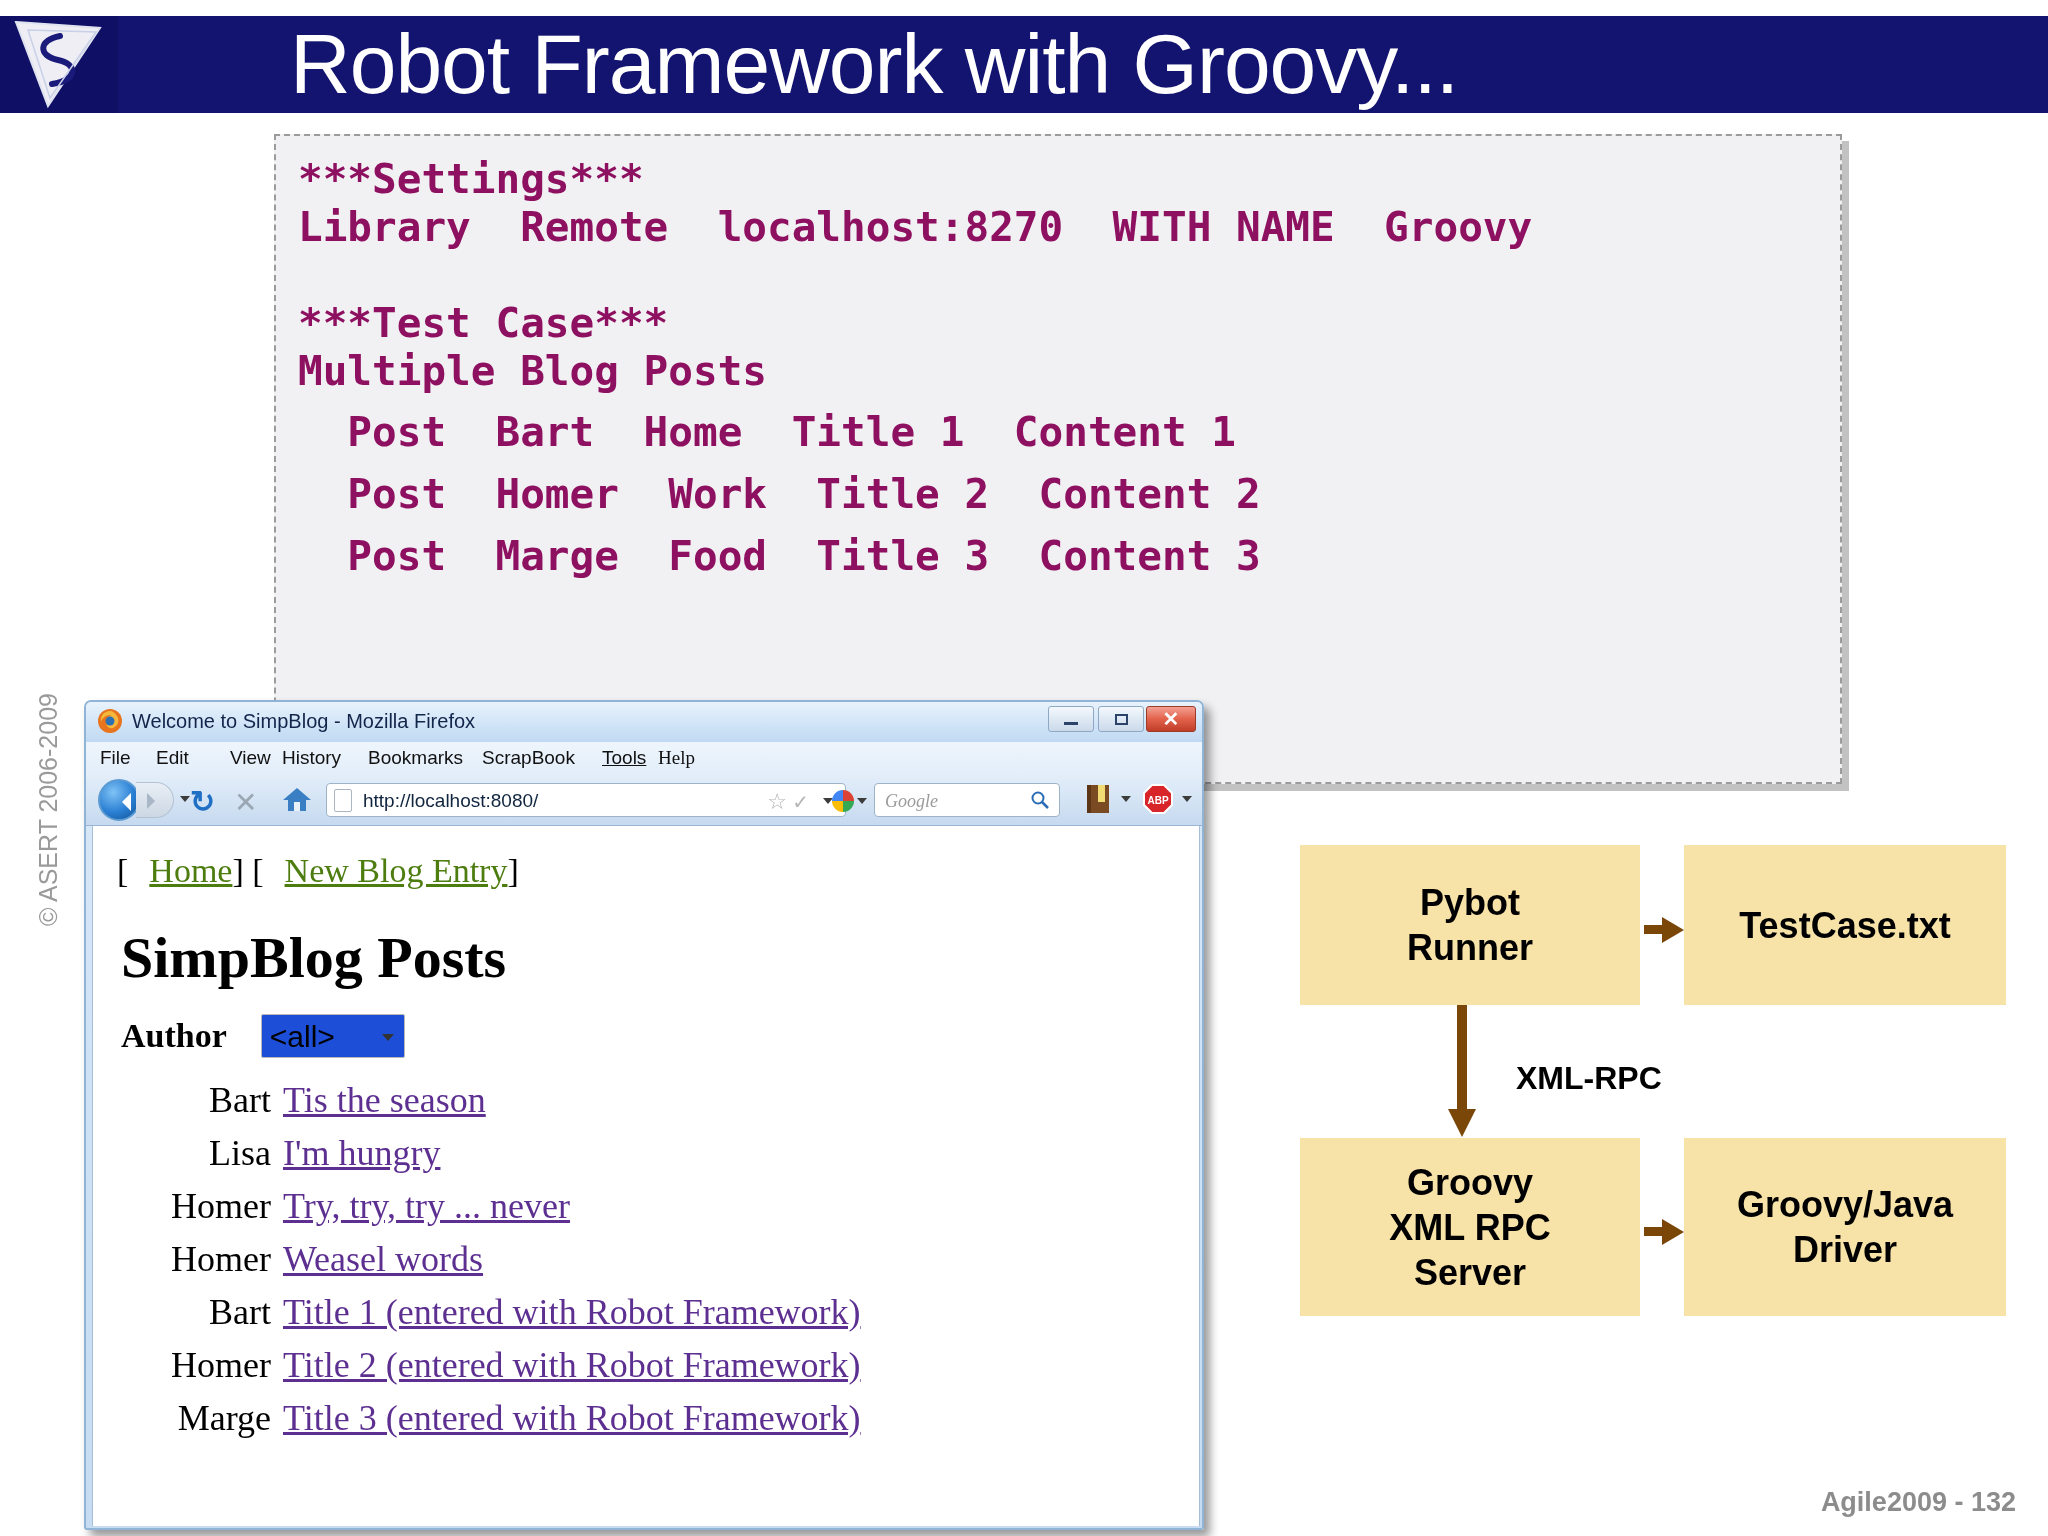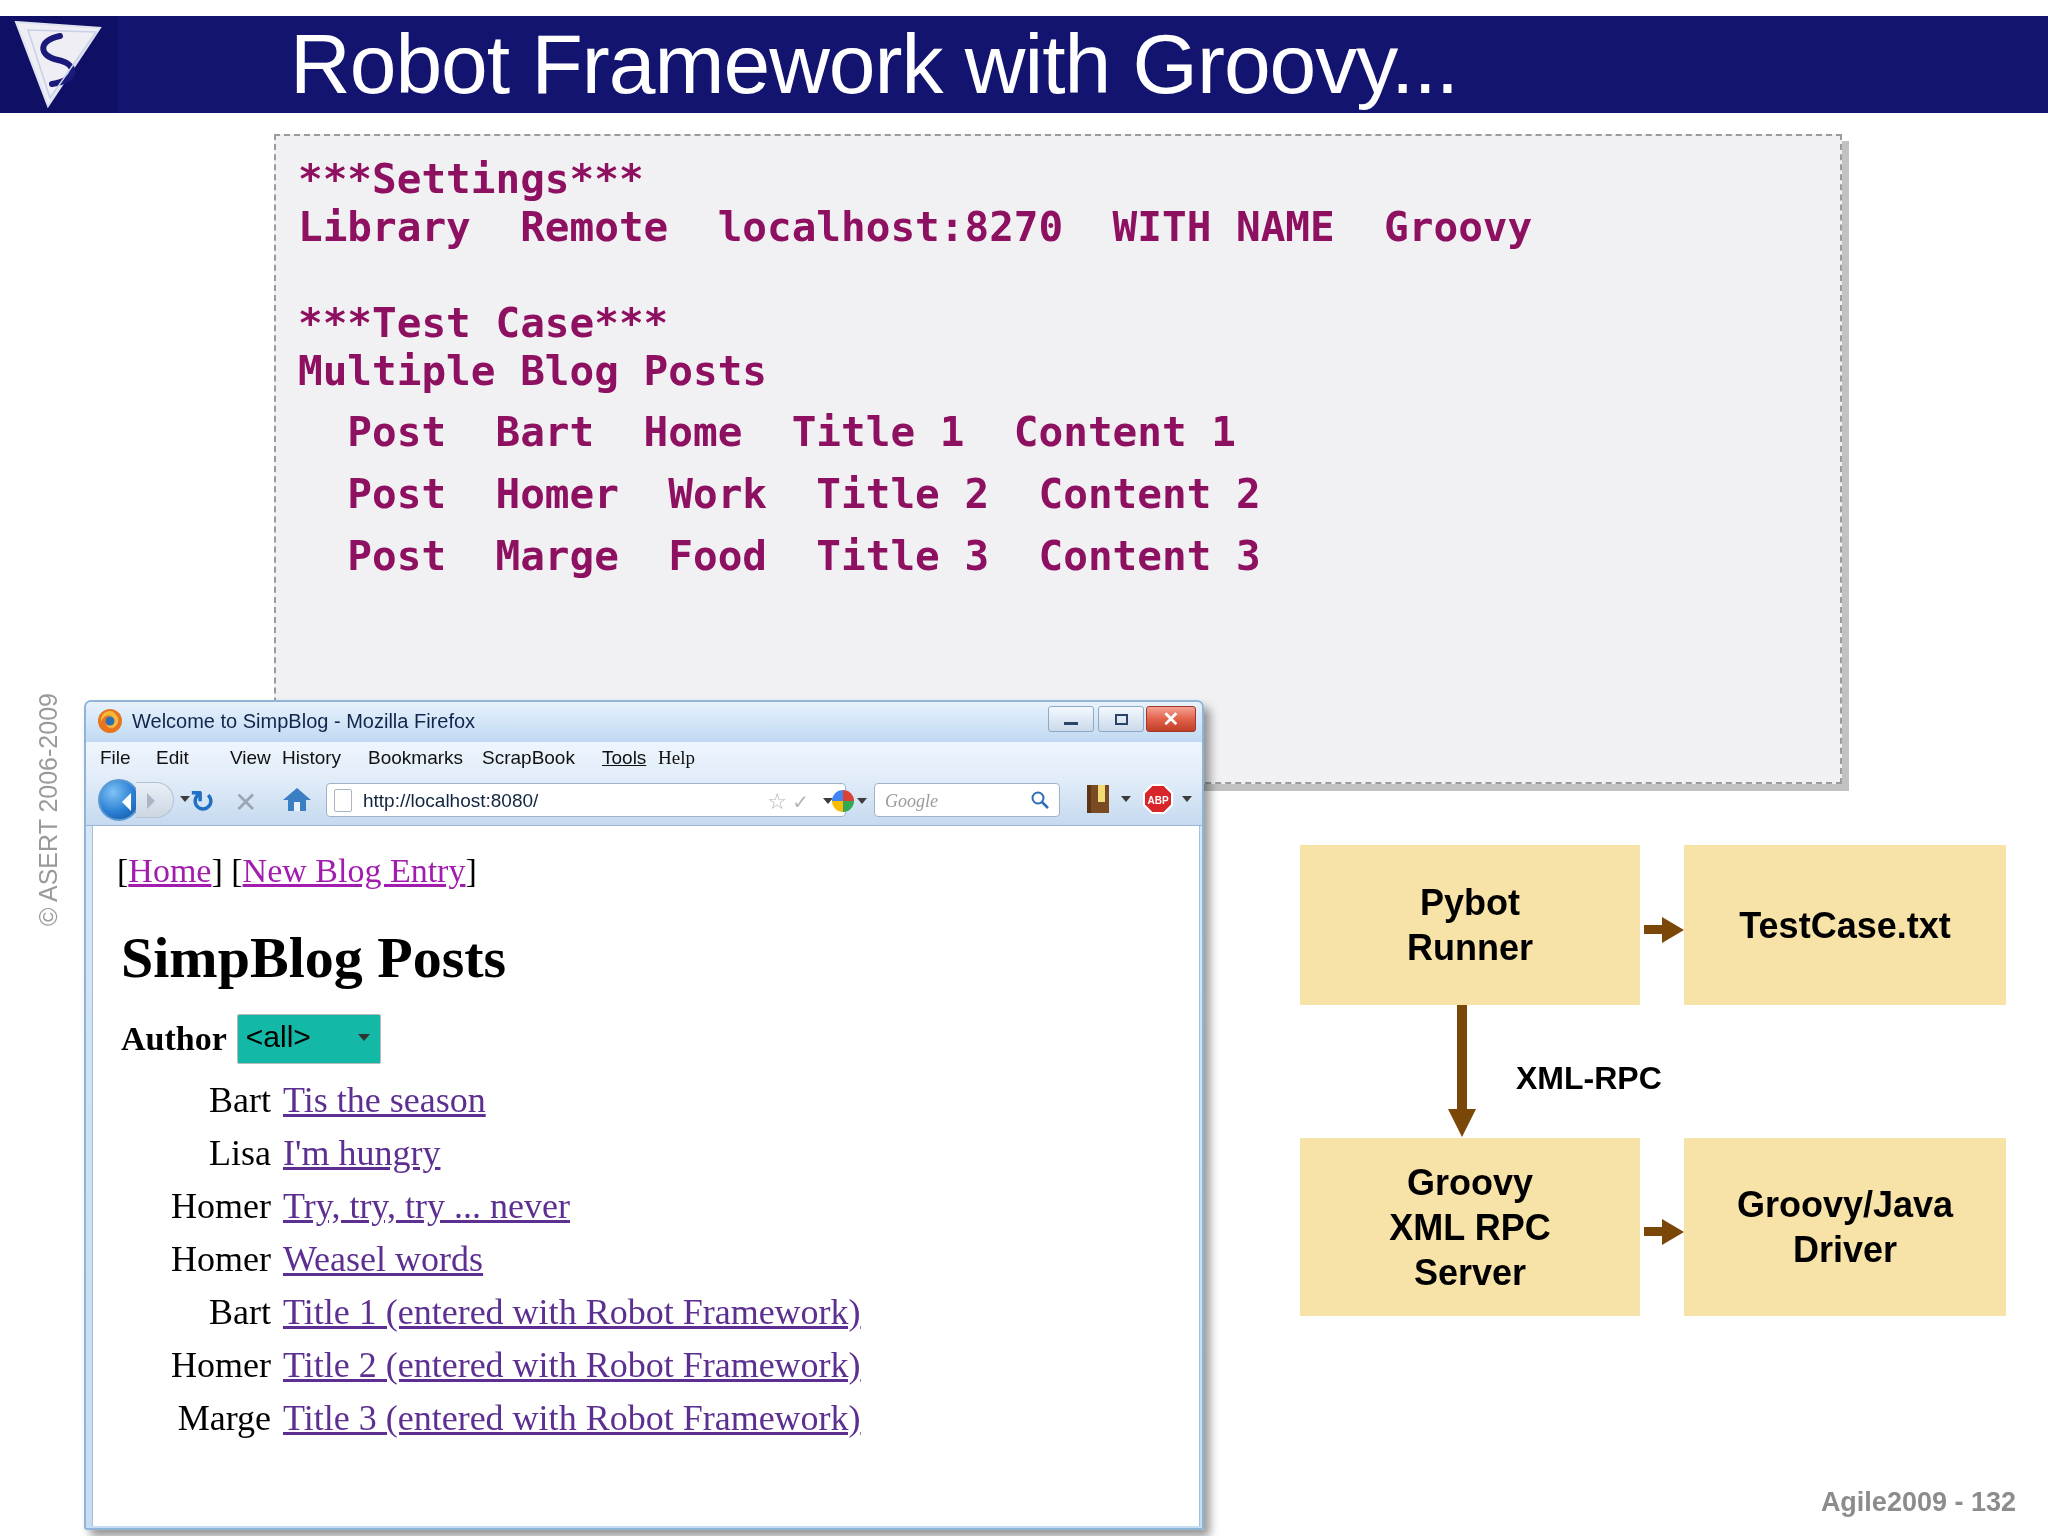--- a/index.html
+++ b/index.html
@@ -199,38 +199,39 @@
     background: #ffffff;
     border-left: 1px solid #a8bed6;
     border-right: 1px solid #a8bed6;
     overflow: hidden;
   }
   #nav-links {
     position: absolute; left: 24px; top: 26px;
     font-family: "Liberation Serif", serif; font-size: 34px; color: #000000;
     white-space: nowrap;
   }
-  #nav-links a { color: #a21caf; text-decoration: underline; }
+  #nav-links a { color: #4d7c0f; text-decoration: underline; margin-left: 21px; }
   #blog-heading {
     position: absolute; left: 28px; top: 98px;
     font-family: "Liberation Serif", serif; font-weight: bold;
     font-size: 58px; color: #000000; white-space: nowrap;
   }
   #author-row {
     position: absolute; left: 28px; top: 188px;
     display: flex; align-items: center; gap: 10px;
   }
   #author-label {
     font-family: "Liberation Serif", serif; font-weight: bold;
     font-size: 34px; color: #000000;
   }
   #author-select {
-    width: 144px; height: 50px; background: #14b8a6;
+    width: 144px; height: 44px; background: #1d4ed8;
     border: 1px solid #b9b9b9; border-radius: 2px;
     position: relative;
+    margin-left: 24px;
   }
   #author-select-value {
     position: absolute; left: 8px; top: 5px;
     font-family: "Liberation Sans", sans-serif; font-size: 30px; color: #000000;
   }
   #author-select-caret {
     position: absolute; right: 10px; top: 19px; width: 0; height: 0;
     border-left: 6px solid transparent; border-right: 6px solid transparent;
     border-top: 7px solid #333333;
   }

